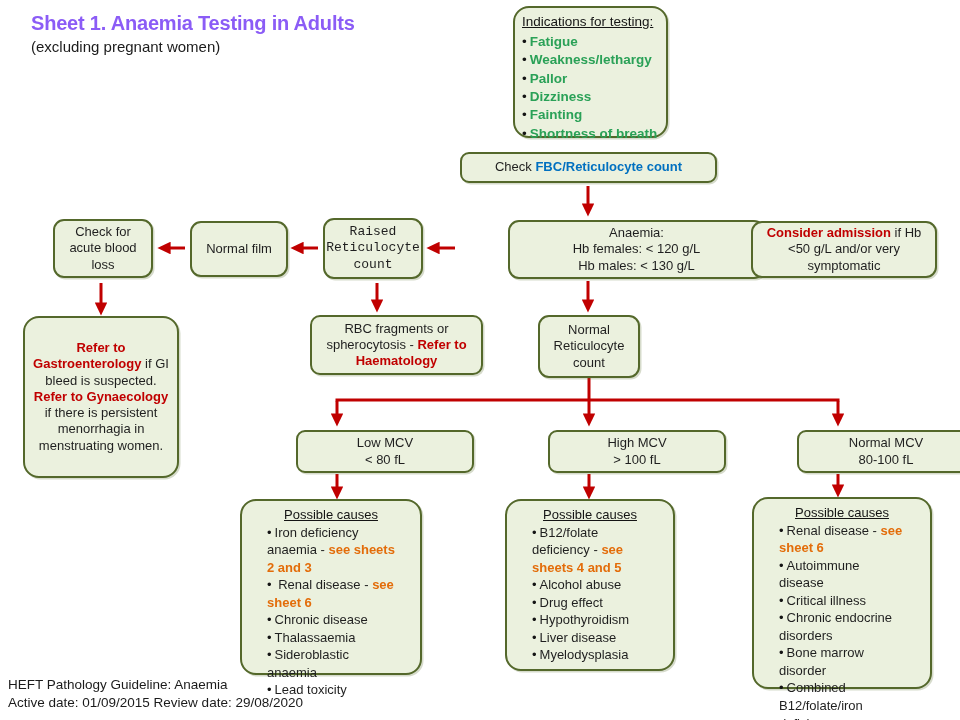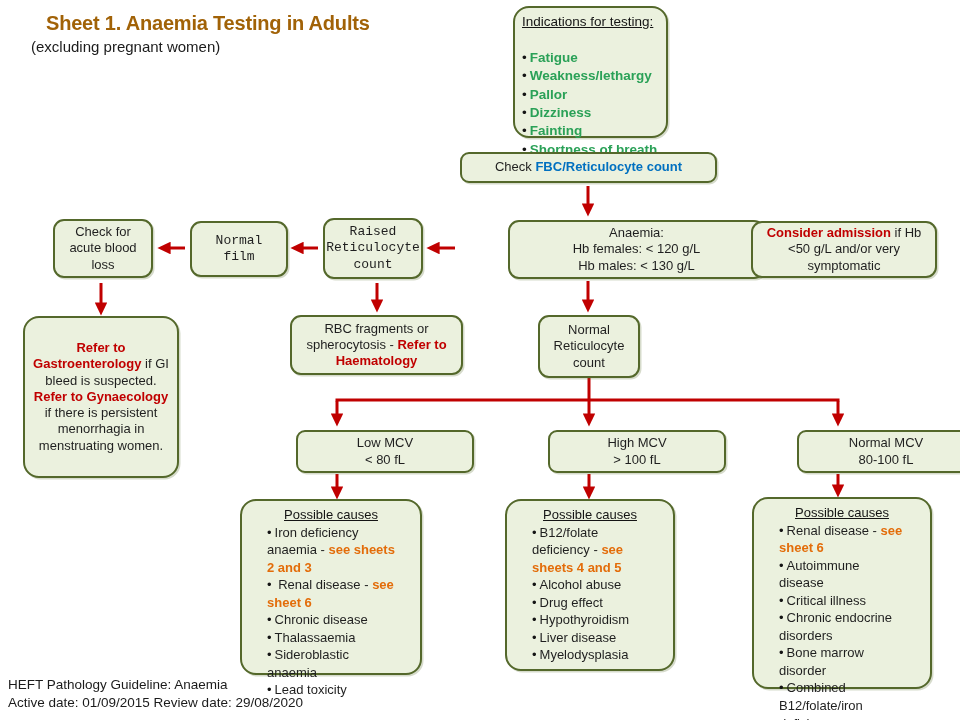--- a/index.html
+++ b/index.html
@@ -3,57 +3,57 @@
 <meta charset="utf-8">
 <style>
   html,body { margin:0; padding:0; }
   body {
     width:960px; height:720px; background:#ffffff; overflow:hidden;
     font-family:"Liberation Sans","DejaVu Sans",sans-serif;
     color:#1f1f1f;
   }
   #canvas { position:relative; width:960px; height:720px; background:#ffffff; }
 
-  .title    { position:absolute; left:46px; top:12px; font-size:20px; font-weight:bold; color:#a16207; letter-spacing:-0.2px; }
+  .title    { position:absolute; left:31px; top:12px; font-size:20px; font-weight:bold; color:#8b5cf6; letter-spacing:-0.2px; }
   .subtitle { position:absolute; left:31px; top:38px; font-size:15px; color:#1b1b1b; }
 
   .box {
     position:absolute; box-sizing:border-box;
     background:#ebf1de; border:2.5px solid #54682b; border-radius:11px;
     display:flex; align-items:center; justify-content:center;
     text-align:center; font-size:13px; line-height:1.25; color:#1f1f1f;
     padding:3px 5px;
     box-shadow:1.5px 1.5px 0 rgba(90,110,46,0.25);
   }
   .bigradius { border-radius:16px; }
 
   .col { flex-direction:column;margin-left:48px; }
 
   
   .ind-box { left:513px; top:6px; width:155px; height:132px;
              align-items:flex-start; justify-content:flex-start; text-align:left;
              padding:6px 7px; }
   .ind-inner { width:100%; }
-  .ind-heading { font-size:13.5px; color:#141414; text-decoration:underline; margin-bottom:18px; }
+  .ind-heading { font-size:13.5px; color:#141414; text-decoration:underline; margin-bottom:2px; }
   .ind-item { font-size:13.5px; line-height:1.36; }
   .bullet { color:#141414; margin-right:3px; }
 
   .green  { color:#2aa157; font-weight:bold; }
   .blue   { color:#0070c0; font-weight:bold; }
   .redtx  { color:#c00000; font-weight:bold; }
   .orange { color:#e36c09; font-weight:bold; }
 
   .fbc-box      { left:460px; top:152px; width:257px; height:31px; border-radius:9px; }
   .anaemia-box  { left:460px; top:220px; width:257px; height:59px; }
   .admission-box{ left:751px; top:221px; width:186px; height:57px; }
   .raised-box   { left:323px; top:218px; width:100px; height:61px;font-family:Liberation Mono, monospace; }
-  .film-box     { left:190px; top:221px; width:98px;  height:56px;font-family:Liberation Mono, monospace; }
+  .film-box     { left:190px; top:221px; width:98px;  height:56px; }
   .acute-box    { left:53px;  top:219px; width:100px; height:59px; }
   .gastro-box   { left:23px;  top:316px; width:156px; height:162px; padding:4px 7px; }
-  .rbc-box      { left:290px; top:315px; width:173px; height:60px; }
+  .rbc-box      { left:310px; top:315px; width:173px; height:60px;border-radius:10px; }
   .nretic-box   { left:538px; top:315px; width:102px; height:63px; }
 
   .mcv-low    { left:248px; top:430px; width:178px; height:43px; border-radius:9px; }
   .mcv-high   { left:500px; top:430px; width:178px; height:43px; border-radius:9px; }
   .mcv-normal { left:749px; top:430px; width:178px; height:43px; border-radius:9px; }
 
   .causes-box {
     align-items:flex-start; justify-content:flex-start; flex-direction:column;
     text-align:left; padding:5px 25px; font-size:13px; line-height:1.35;
   }

